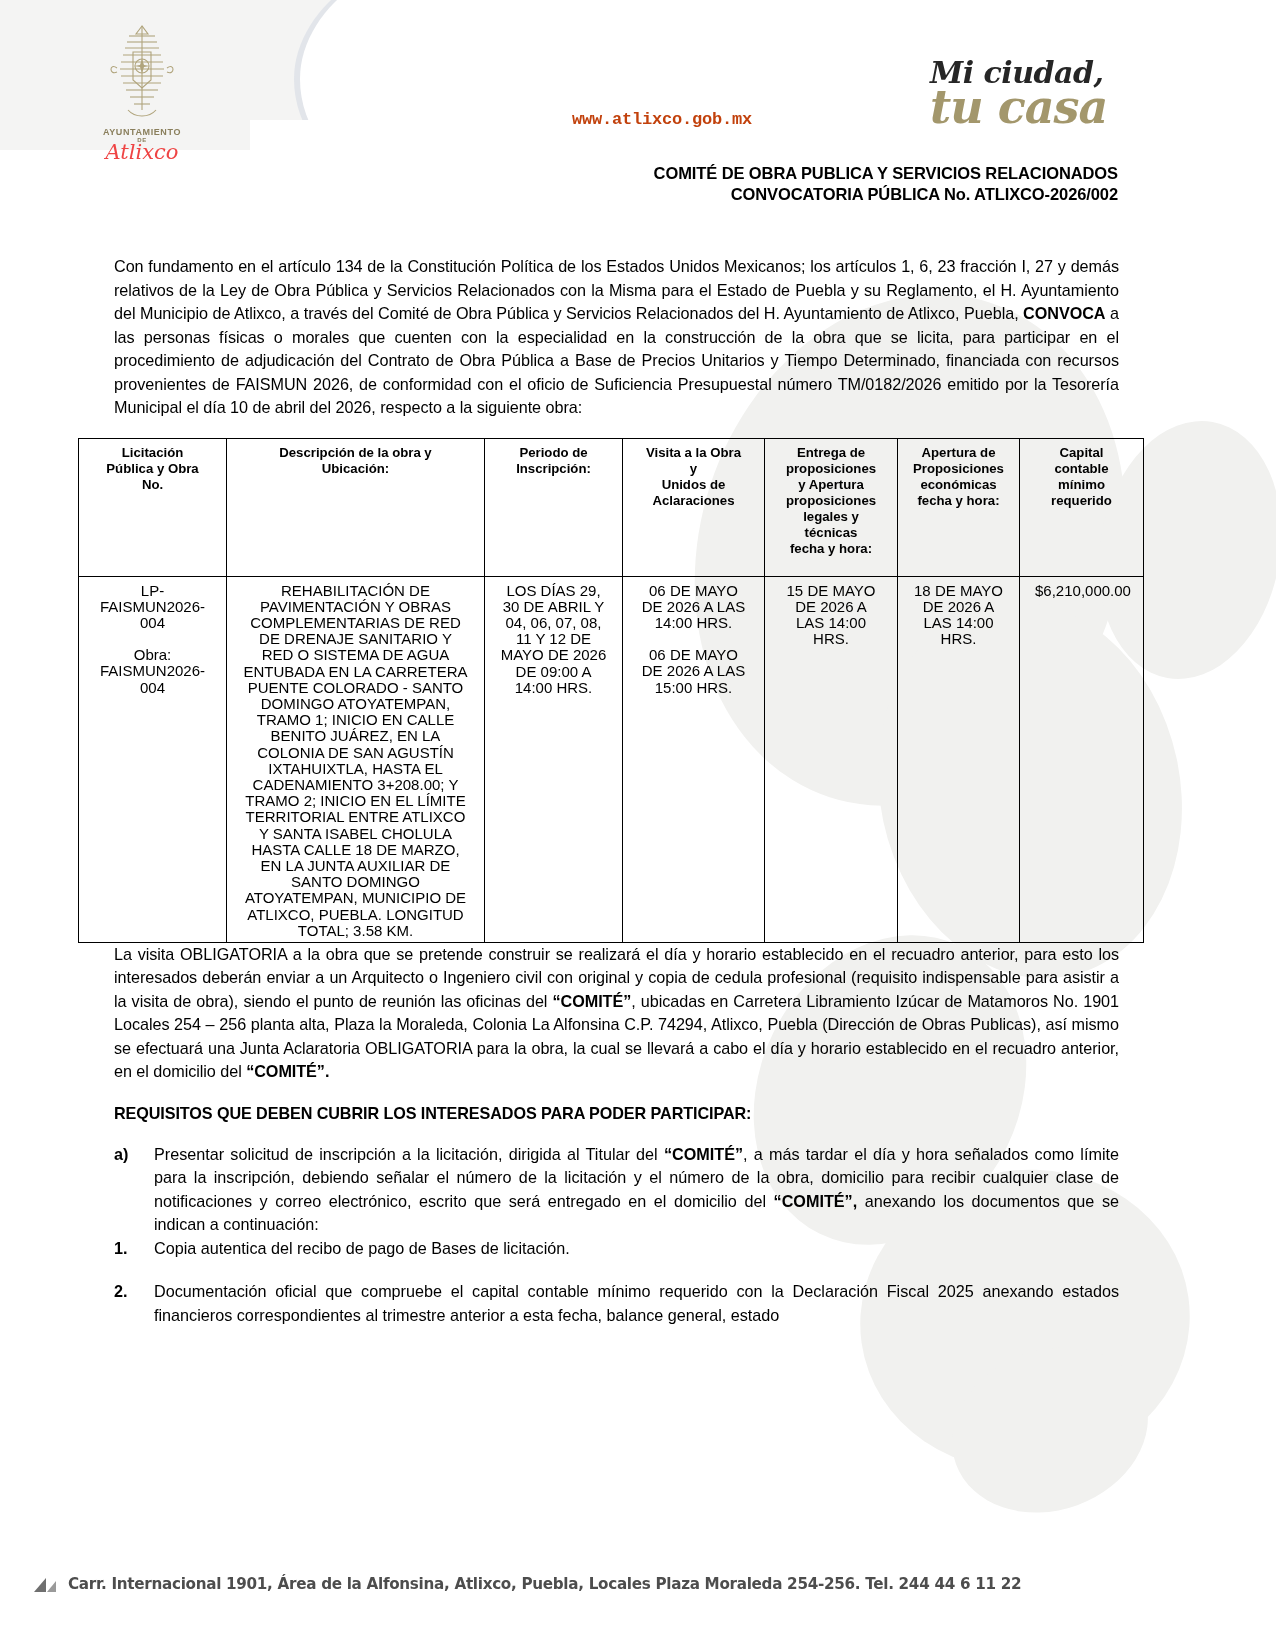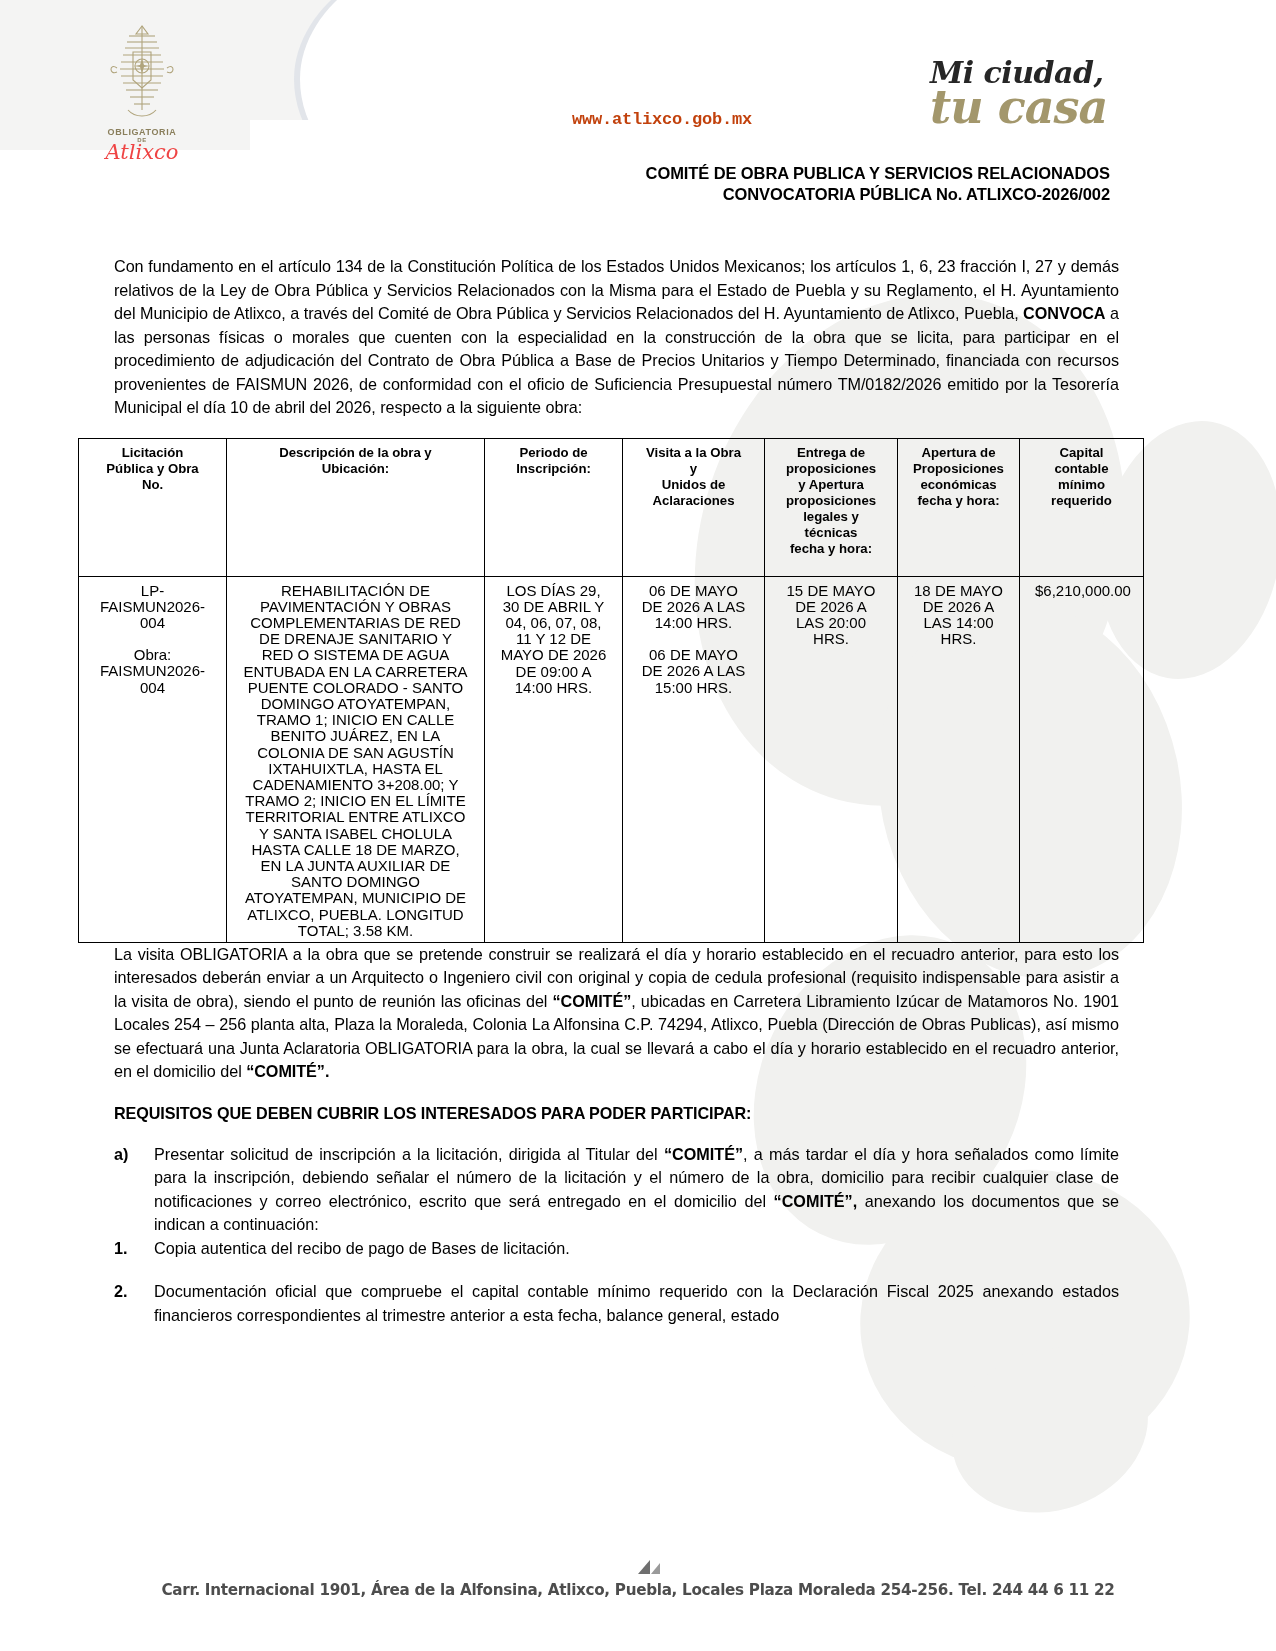--- a/index.html
+++ b/index.html
@@ -157,21 +157,21 @@
     color: #a3976c;
     line-height: 1;
     margin-top: -4px;
     letter-spacing: -1px;
   }
 
   
   .title-block {
     position: absolute;
     top: 163px;
-    left: 120px;
+    left: 128px;
     width: 990px;
     text-align: right;
     z-index: 4;
     font-weight: bold;
     font-size: 16.5px;
     line-height: 21px;
     letter-spacing: -0.1px;
   }
 
   
@@ -266,22 +266,21 @@
   }
 
   
   .footer {
     position: absolute;
     left: 0;
     bottom: 52px;
     width: 1276px;
     z-index: 5;
     display: flex;
-    align-items: center;
-    flex-direction: column;
+    align-items: flex-start;
   }
   .footer-mark {
     margin-left: 32px;
     margin-right: 10px;
   }
   .footer-text {
     font-family: "DejaVu Sans", sans-serif;
     font-size: 15.2px;
     font-weight: bold;
     color: #4d4d4d;
@@ -329,21 +328,21 @@
           <path d="M39 4 L39 88"></path>
           <path d="M30 30 L48 30 L48 58 L39 66 L30 58 Z"></path>
           <circle cx="39" cy="44" r="7"></circle>
           <path d="M39 37 L41 43 L47 44 L41 45 L39 51 L37 45 L31 44 L37 43 Z" fill="#b0a47c" stroke="none"></path>
           <path d="M14 46 C6 40 6 54 14 50"></path>
           <path d="M64 46 C72 40 72 54 64 50"></path>
           <path d="M25 88 C32 96 46 96 53 88"></path>
         </g>
       </svg>
     </span>
-    <div class="crest-ayto">OBLIGATORIA</div>
+    <div class="crest-ayto">AYUNTAMIENTO</div>
     <div class="crest-de">DE</div>
     <div class="crest-atlixco">Atlixco</div>
   </div>
 
   <div class="weburl">www.atlixco.gob.mx</div>
 
   <div class="tagline">
     <div class="tag-line1">Mi ciudad,</div>
     <div class="tag-line2">tu casa</div>
   </div>
@@ -419,21 +418,21 @@
             <div>Obra:</div>
             <div>FAISMUN2026-004</div>
           </td>
           <td>REHABILITACIÓN DE PAVIMENTACIÓN Y OBRAS COMPLEMENTARIAS DE RED DE DRENAJE SANITARIO Y RED O SISTEMA DE AGUA ENTUBADA EN LA CARRETERA PUENTE COLORADO - SANTO DOMINGO ATOYATEMPAN, TRAMO 1; INICIO EN CALLE BENITO JUÁREZ, EN LA COLONIA DE SAN AGUSTÍN IXTAHUIXTLA, HASTA EL CADENAMIENTO 3+208.00; Y TRAMO 2; INICIO EN EL LÍMITE TERRITORIAL ENTRE ATLIXCO Y SANTA ISABEL CHOLULA HASTA CALLE 18 DE MARZO, EN LA JUNTA AUXILIAR DE SANTO DOMINGO ATOYATEMPAN, MUNICIPIO DE ATLIXCO, PUEBLA. LONGITUD TOTAL; 3.58 KM.</td>
           <td>LOS DÍAS 29, 30 DE ABRIL Y 04, 06, 07, 08, 11 Y 12 DE MAYO DE 2026 DE 09:00 A 14:00 HRS.</td>
           <td>
             <div>06 DE MAYO DE 2026 A LAS 14:00 HRS.</div>
             <div class="spacer-line"></div>
             <div>06 DE MAYO DE 2026 A LAS 15:00 HRS.</div>
           </td>
-          <td>15 DE MAYO DE 2026 A LAS 20:00 HRS.</td>
+          <td>15 DE MAYO DE 2026 A LAS 14:00 HRS.</td>
           <td>18 DE MAYO DE 2026 A LAS 14:00 HRS.</td>
           <td class="capital">$6,210,000.00</td>
         </tr>
       </tbody>
     </table>
 
     <p class="just after-table"><span>La visita OBLIGATORIA a la obra que se pretende construir se realizará el día y horario establecido en el recuadro anterior, para esto los interesados deberán enviar a un Arquitecto o Ingeniero civil con original y copia de cedula profesional (requisito indispensable para asistir a la visita de obra), siendo el punto de reunión las oficinas del </span><span class="b">“COMITÉ”</span><span>, ubicadas en Carretera Libramiento Izúcar de Matamoros No. 1901 Locales 254 – 256 planta alta, Plaza la Moraleda, Colonia La Alfonsina C.P. 74294, Atlixco, Puebla (Dirección de Obras Publicas), así mismo se efectuará una Junta Aclaratoria OBLIGATORIA para la obra, la cual se llevará a cabo el día y horario establecido en el recuadro anterior, en el domicilio del </span><span class="b">“COMITÉ”.</span></p>
 
     <div class="para-gap"></div>
 

